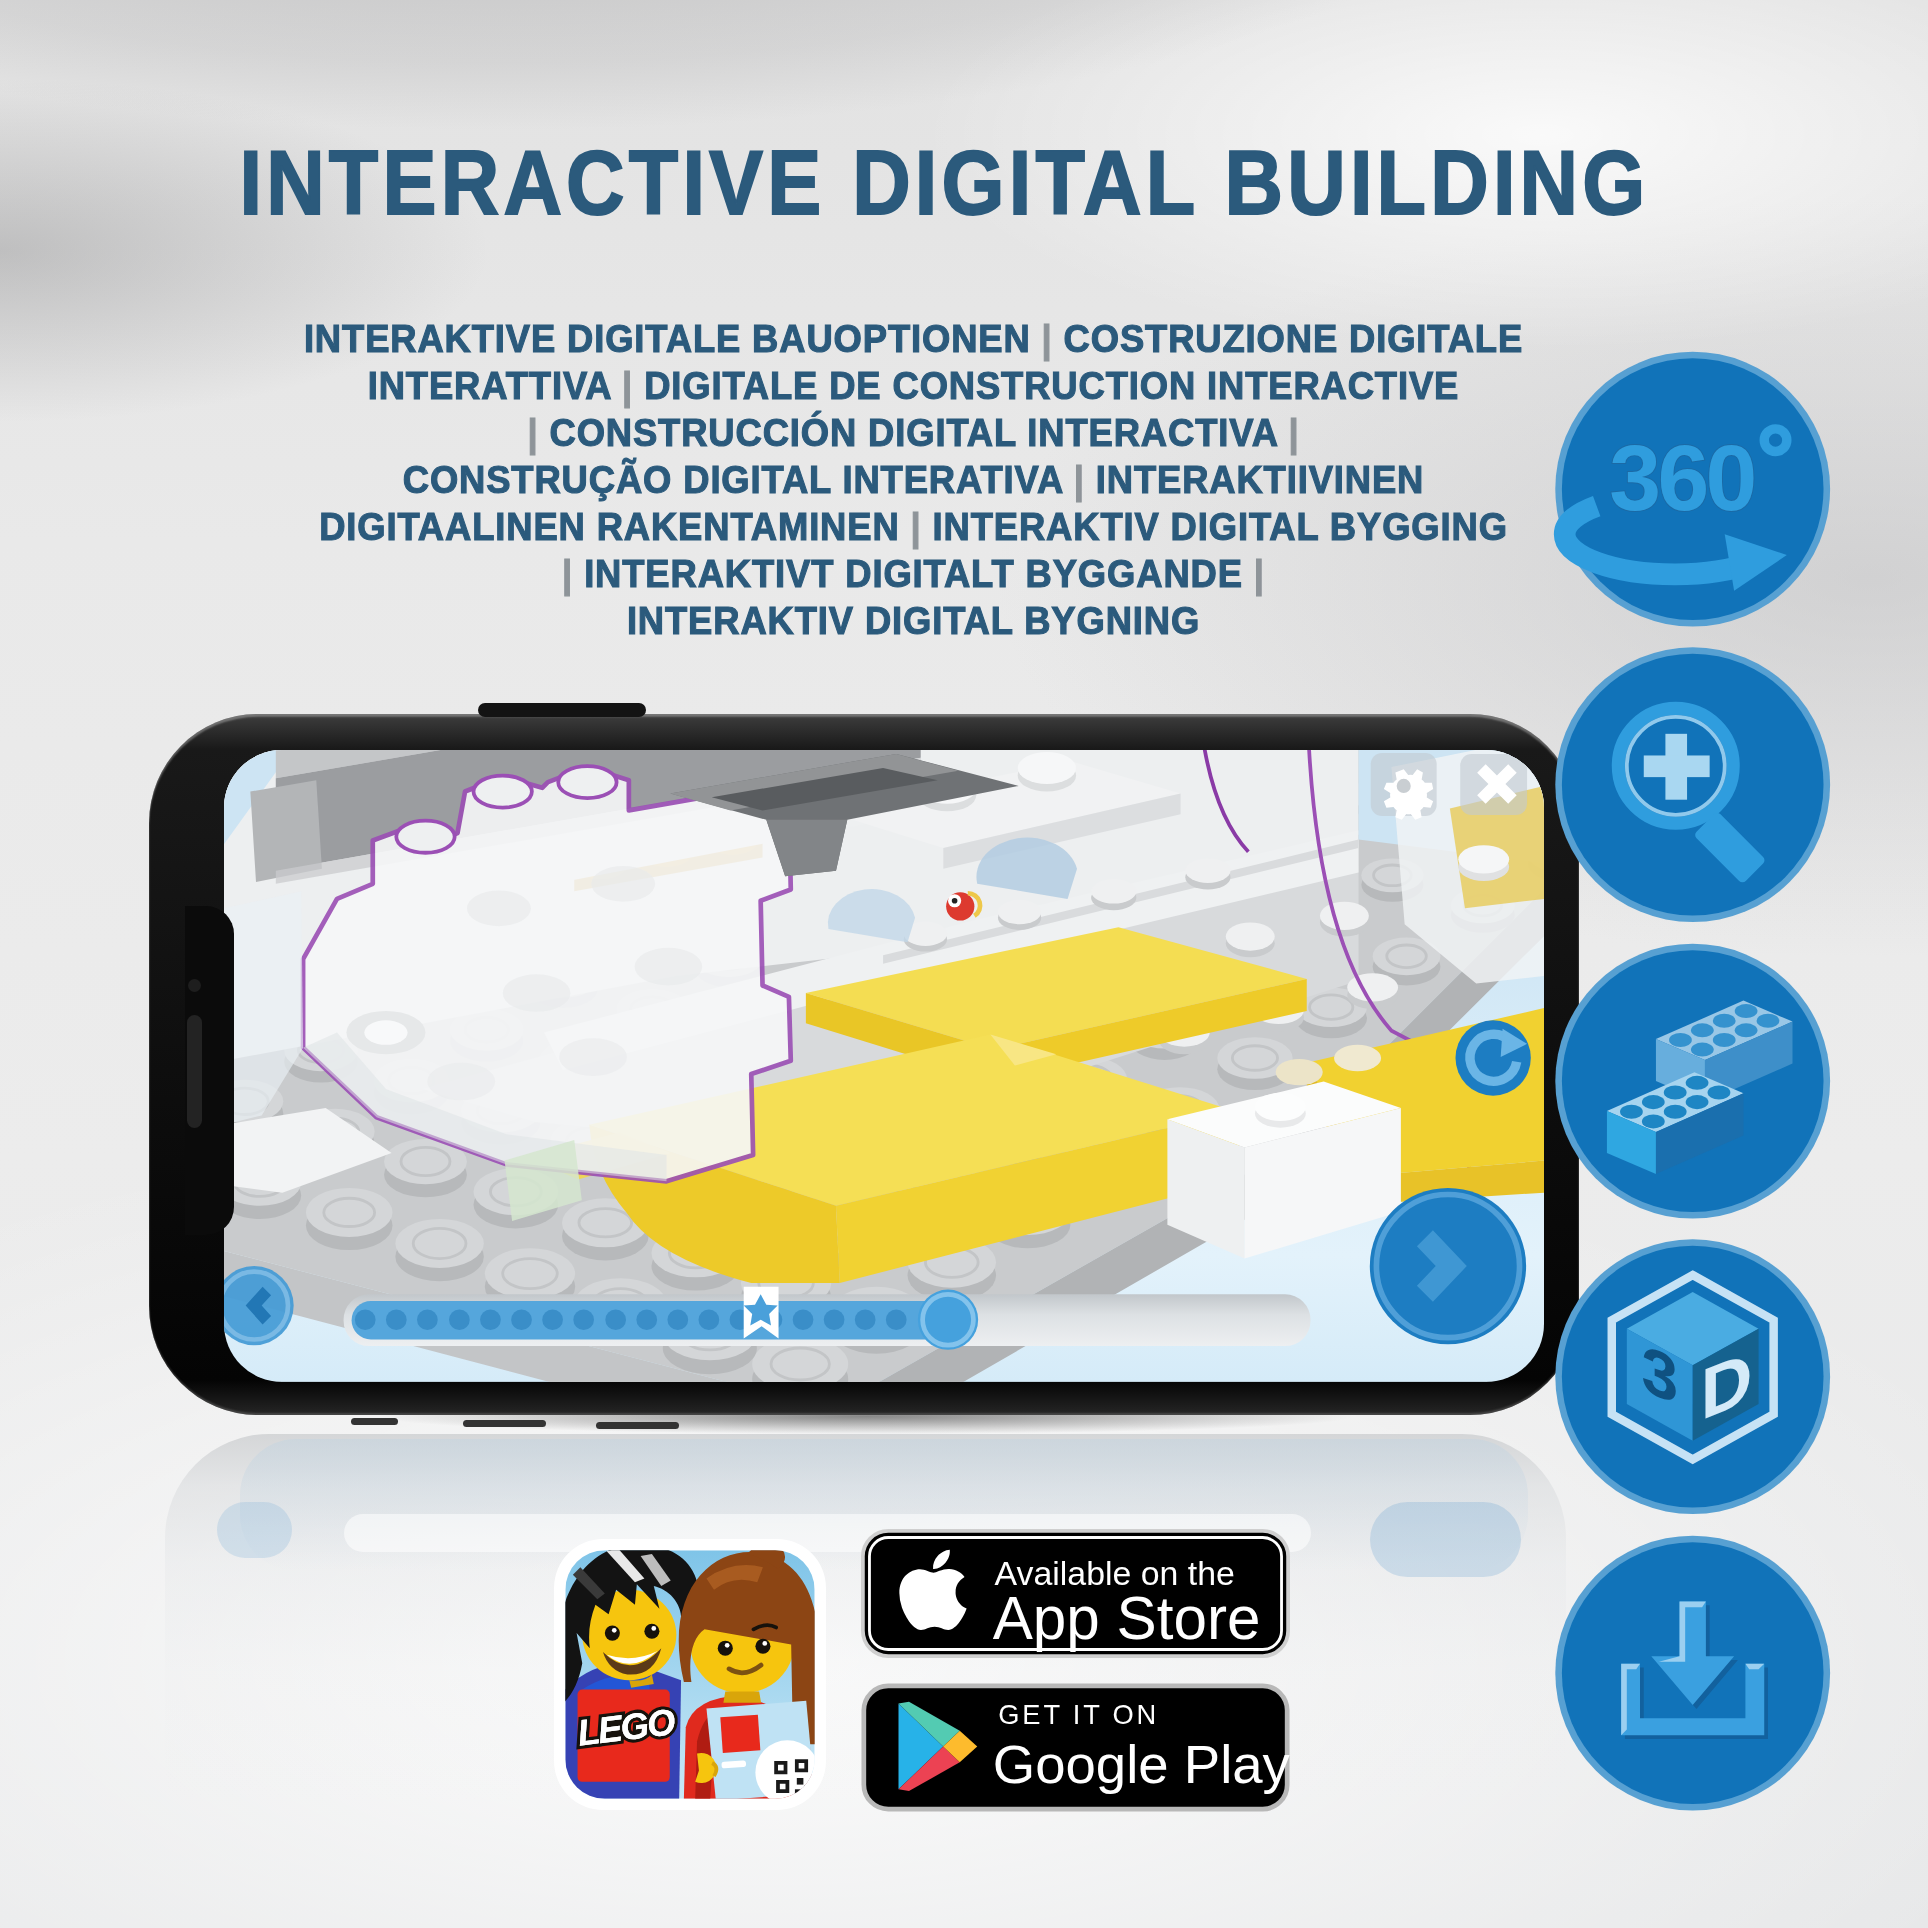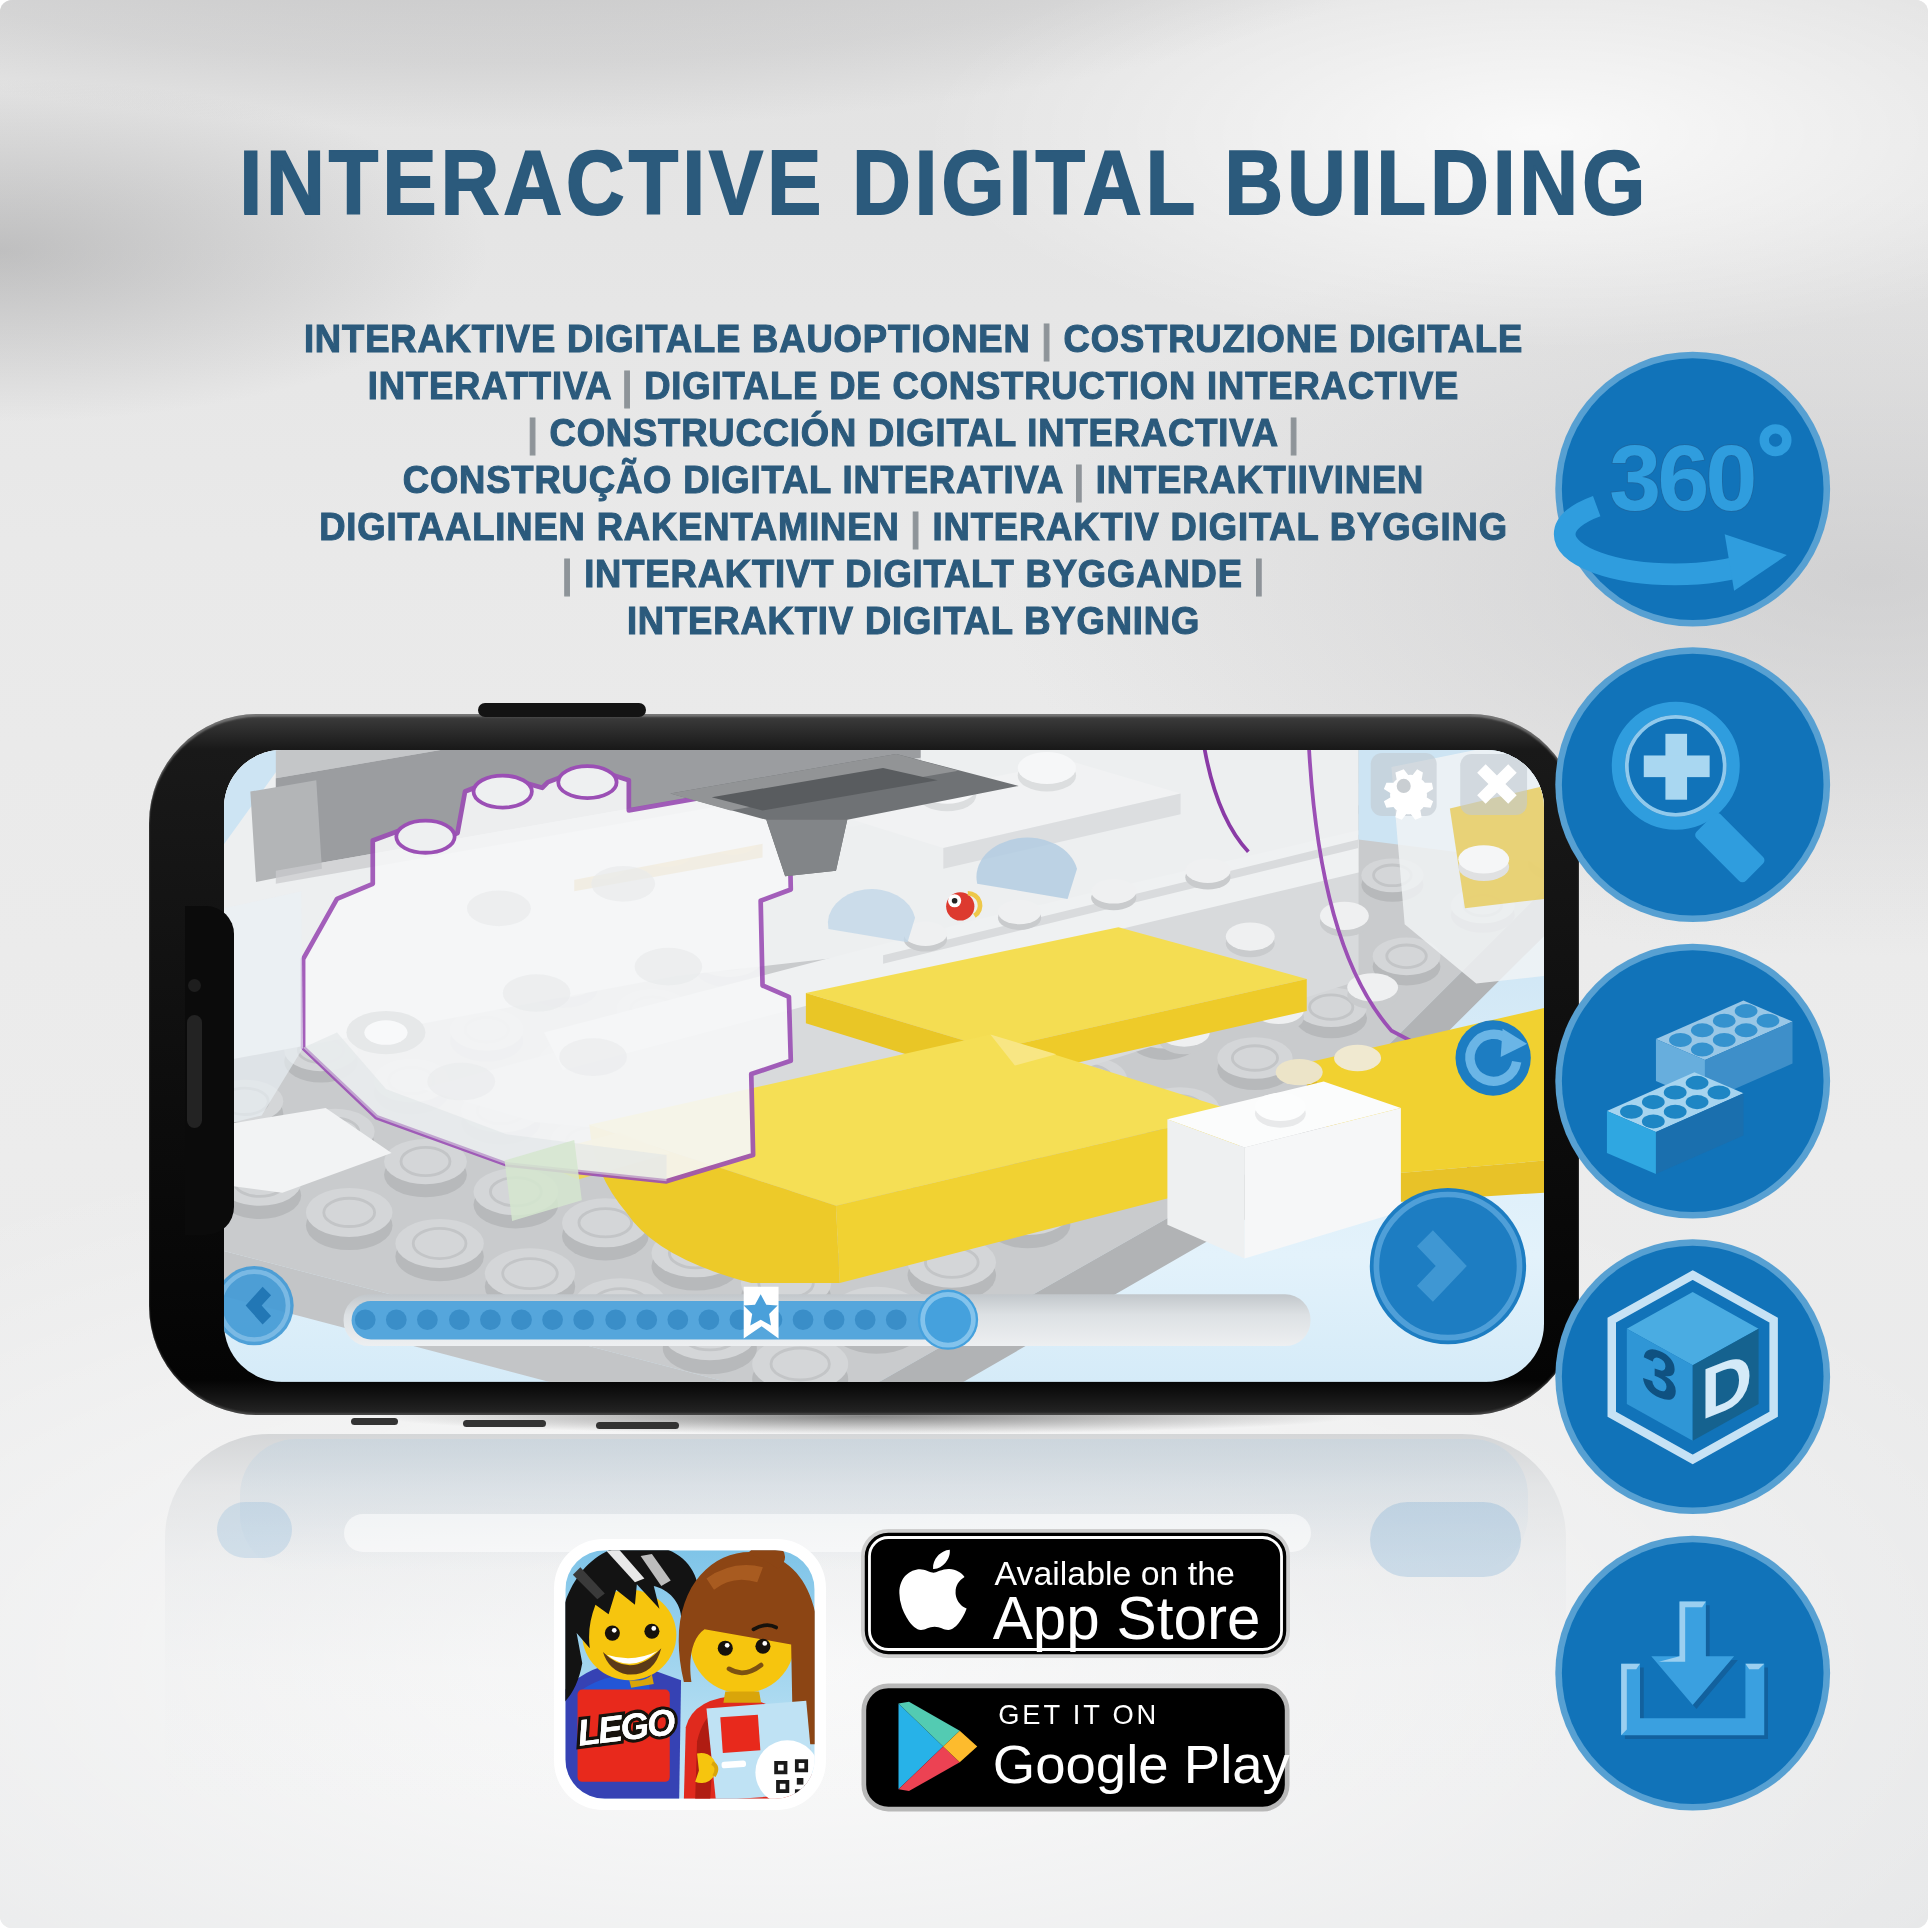--- a/index.html
+++ b/index.html
@@ -1,17 +1,17 @@
 <!DOCTYPE html>
 <html style="font-size:15px"><head>
 <meta charset="utf-8">
 <style>
   html,body{margin:0;padding:0;width:1928px;height:1928px;overflow:hidden;
     font-family:"Liberation Sans", sans-serif;}
-  #stage{position:absolute;inset:0;width:1928px;height:1928px;background:#e9e9e9;overflow:hidden;border-radius:12px;}
+  #stage{position:absolute;inset:0;width:1928px;height:1928px;background:#e9e9e9;overflow:hidden;}
   .abs{position:absolute;}
   #bg-marble{background:
     radial-gradient(1412px 395px at 26% -8%, rgba(140,140,142,0.42), rgba(150,150,152,0.18) 55%, rgba(150,150,152,0) 72%),
     radial-gradient(1036px 358px at 80% 7%, rgba(255,255,255,0.8), rgba(255,255,255,0) 60%),
     radial-gradient(753px 264px at 0% 13%, rgba(110,110,112,0.32), rgba(120,120,122,0) 65%),
     radial-gradient(1412px 612px at 97% 30%, rgba(185,185,187,0.5), rgba(190,190,192,0) 62%),
     radial-gradient(2072px 847px at 40% 86%, rgba(255,255,255,0.85), rgba(255,255,255,0) 65%),
     linear-gradient(180deg,#e2e2e2 0%,#e9e9e9 28%,#ececec 60%,#e7e8e9 100%);}
   #title{left:0;width:1889px;top:131px;text-align:center;
     color:#2b5a7c;font-weight:bold;font-size:91px;letter-spacing:4.7px;white-space:nowrap;-webkit-text-stroke:1.9px #2b5a7c;

